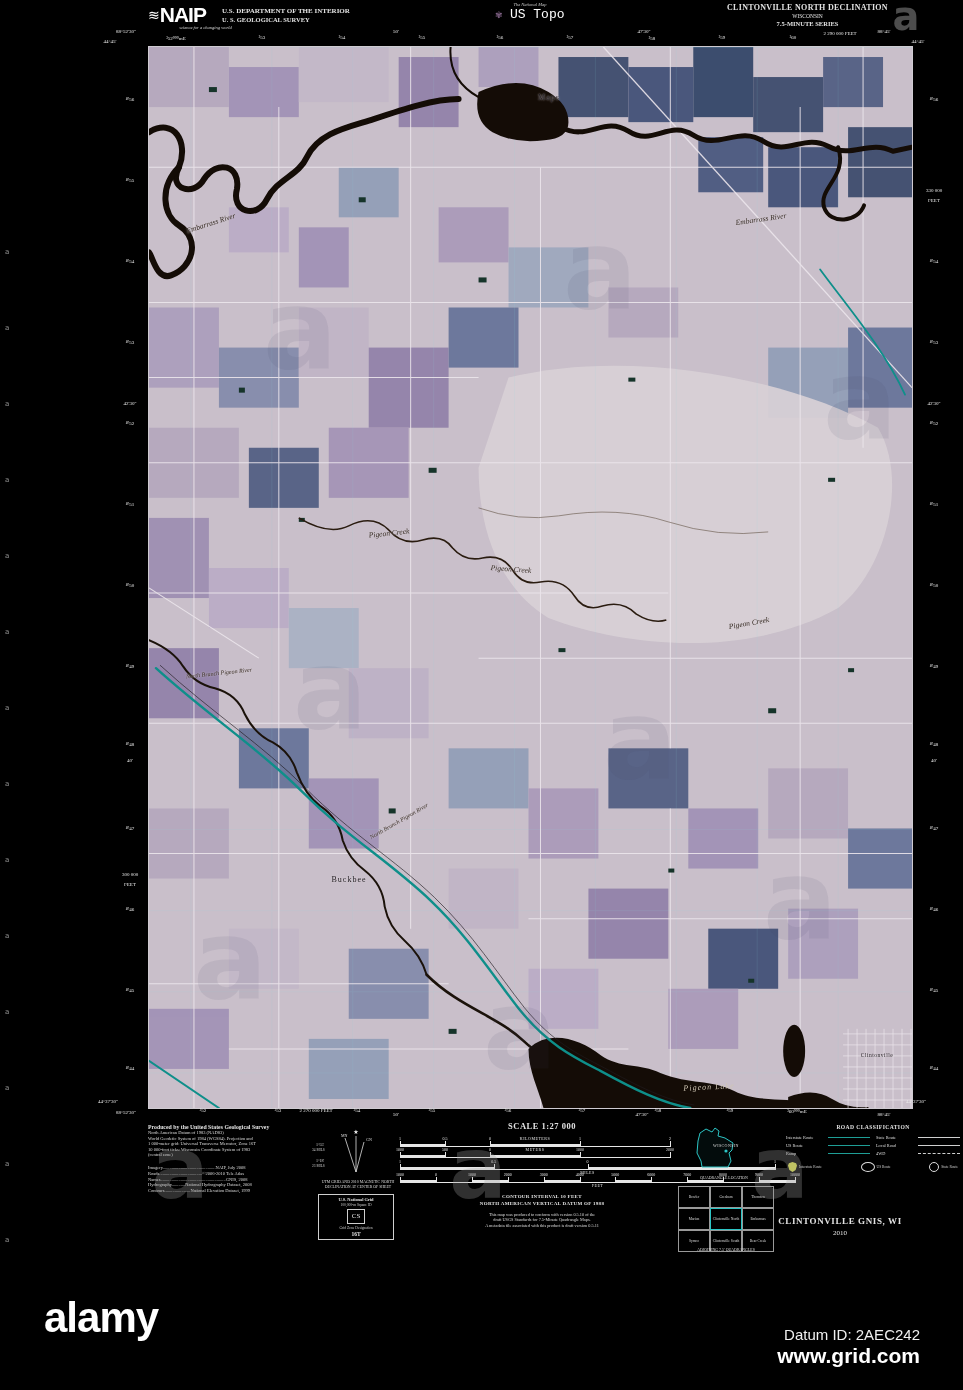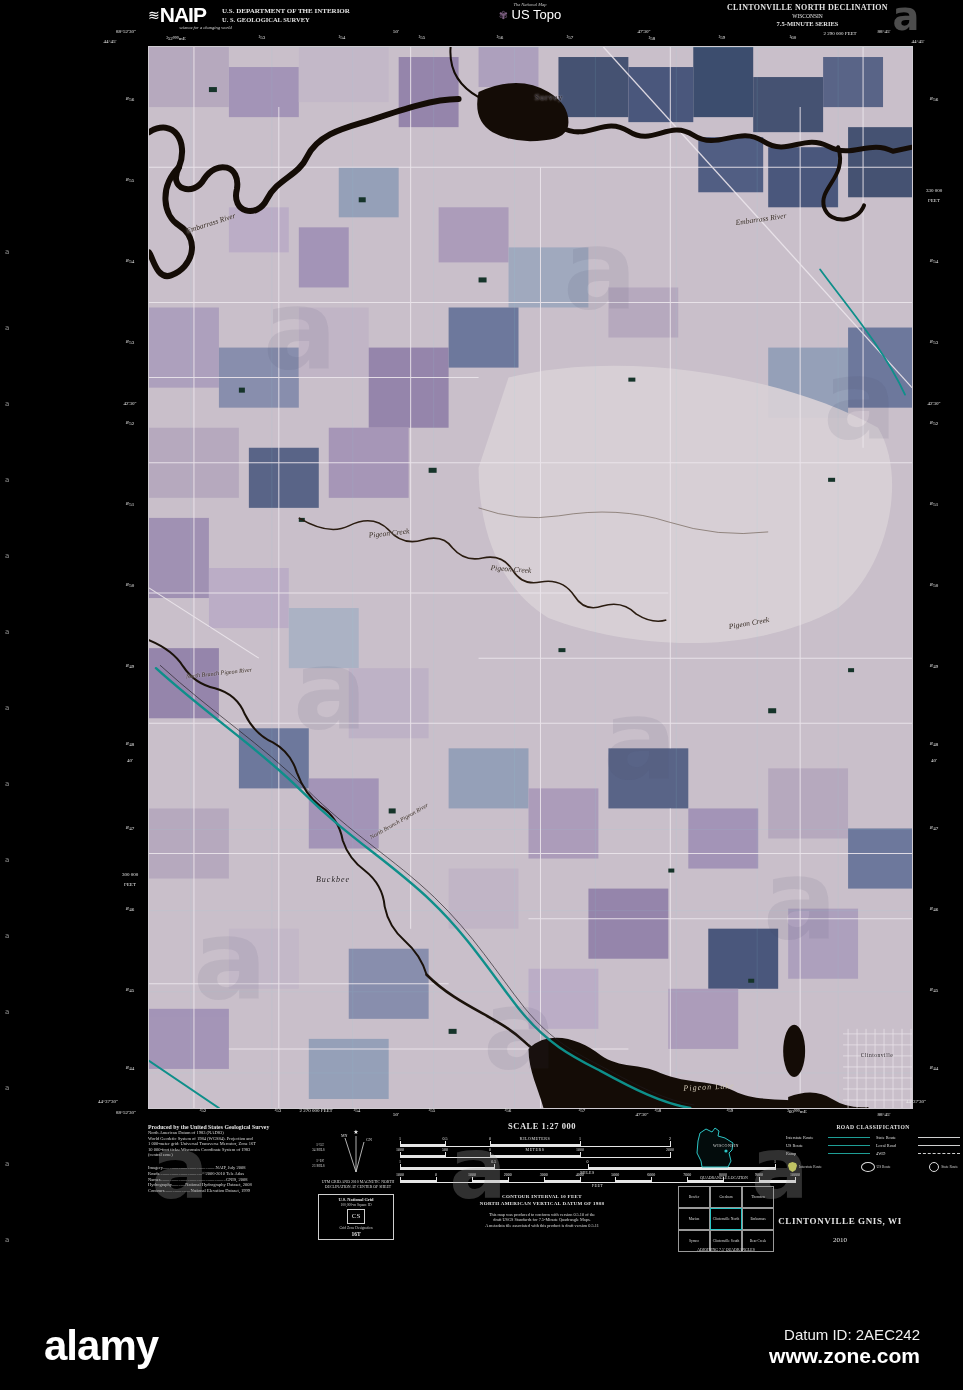--- a/index.html
+++ b/index.html
@@ -10,21 +10,21 @@
   
   .usgs{left:148px;top:3px;width:115px;}
   .usgs-wave{font-size:14px;color:#fff;vertical-align:2px;}
   .usgs-text{font-family:"Liberation Sans","DejaVu Sans",sans-serif;font-weight:bold;font-size:21px;color:#fff;letter-spacing:-1px;}
   .usgs-tag{font-size:4.5px;font-style:italic;color:#ddd;margin-top:-2px;text-align:center;}
   .dept{left:222px;top:7px;width:168px;}
   .dept-l1{font-size:7px;font-weight:bold;}
   .dept-l2{font-size:6.5px;font-weight:bold;margin-top:1px;}
   .natmap{left:488px;top:2px;width:84px;text-align:center;}
   .natmap-name{font-size:4.5px;font-style:italic;color:#ccc;}
-  .natmap-row{font-size:13px;color:#fff;font-family:Liberation Sans, sans-serif;}
+  .natmap-row{font-size:13px;color:#fff;font-family:Liberation Mono, monospace;}
   .natmap-icon{color:#7d5f82;font-size:11px;}
   .quadtitle{left:700px;top:3px;width:215px;text-align:center;}
   .qt1{font-size:8px;font-weight:bold;letter-spacing:.3px;}
   .qt2{font-size:5.5px;margin-top:1px;}
   .qt3{font-size:6.5px;font-weight:bold;margin-top:1px;}
 
   
   #map-frame{left:148px;top:46px;width:763px;height:1061px;border:1px solid #cfcbd1;background:#c9bfca;}
   #map-art{position:absolute;left:0;top:0;width:100%;height:100%;}
   #map-labels{position:absolute;left:0;top:0;width:100%;height:100%;}
@@ -90,29 +90,29 @@
   #rc-shields{display:flex;justify-content:space-between;margin-top:5px;padding:0 2px;}
   .shitem{display:flex;align-items:center;gap:2px;}
   .shicon{display:inline-block;}
   .sh-interstate{width:9px;height:10px;background:#cdd24a;clip-path:polygon(50% 0,90% 12%,100% 35%,85% 80%,50% 100%,15% 80%,0 35%,10% 12%);}
   .sh-oval{width:12px;height:8px;border:1px solid #ddd;border-radius:50%;}
   .sh-circle{width:8px;height:8px;border:1px solid #ddd;border-radius:50%;}
   .shlabel{font-size:3.6px;color:#ccc;white-space:nowrap;}
 
   .mapname{left:740px;top:1216px;width:200px;text-align:center;}
   .mn-name{font-size:9px;font-weight:bold;letter-spacing:.6px;}
-  .mn-year{font-size:7px;margin-top:10px;}
+  .mn-year{font-size:7px;margin-top:3px;}
 
   
   .wm{position:absolute;transform:translate(-50%,-50%);font-family:"DejaVu Sans","Liberation Sans",sans-serif;font-weight:bold;pointer-events:none;}
   .wm-map{font-size:110px;color:rgba(70,70,95,0.09);}
   .wm-footer{font-size:85px;color:rgba(160,160,160,0.30);}
   .wm-corner{font-size:40px;color:rgba(170,170,170,0.45);}
   .wm-strip{position:absolute;font-family:"DejaVu Sans",sans-serif;font-size:7px;color:rgba(255,255,255,0.55);}
-  .alamy-logo{left:44px;top:1322px;font-family:"Liberation Sans","DejaVu Sans",sans-serif;font-weight:bold;font-size:42px;color:#fff;letter-spacing:-1px;}
+  .alamy-logo{left:44px;top:1294px;font-family:"Liberation Sans","DejaVu Sans",sans-serif;font-weight:bold;font-size:42px;color:#fff;letter-spacing:-1px;}
   .alamy-id{right:43px;top:1326px;text-align:right;font-family:"Liberation Sans","DejaVu Sans",sans-serif;font-size:15px;color:#f0f0f0;}
   .alamy-url{right:43px;top:1344px;text-align:right;font-family:"Liberation Sans","DejaVu Sans",sans-serif;font-weight:bold;font-size:21px;color:#fff;}
 </style>
 </head>
 <body>
 
 <div id="page">
 
   <div class="abs usgs">
     <span class="usgs-wave">≋</span><span class="usgs-text">NAIP</span>
@@ -259,29 +259,29 @@
         <path d="M700,980v79M709,980v79M718,980v79M727,980v79M736,980v79M745,980v79M754,980v79M763,980v79"></path>
       </g>
       <g stroke="#0e8f8a" fill="none" stroke-linecap="round">
         <path stroke-width="2.4" d="M7,620 C60,668 110,700 152,742 C200,790 240,812 282,852 C320,888 345,928 372,962 C400,996 425,1008 452,1022 C485,1040 515,1055 542,1059"></path>
         <path stroke-width="1.8" d="M672,222 C700,260 735,300 757,347"></path>
         <path stroke-width="2" d="M0,1012 L70,1059"></path>
       </g>
       <path stroke="#201a20" stroke-width="0.8" opacity="0.8" fill="none" transform="translate(4,-3)" d="M7,620 C60,668 110,700 152,742 C200,790 240,812 282,852 C320,888 345,928 372,962 C400,996 425,1008 452,1022 C485,1040 515,1055 542,1059"></path>
     </svg>
     <div id="map-labels">
-        <span class="mlabel town" style="left: 400px; top: 50px; --r: 0deg;">Survey</span>
+        <span class="mlabel town" style="left: 400px; top: 50px; --r: 0deg;">Maps</span>
         <span class="mlabel water" style="left: 62px; top: 176px; --r: -18deg;">Embarrass River</span>
         <span class="mlabel water" style="left: 612px; top: 172px; --r: -8deg;">Embarrass River</span>
         <span class="mlabel water" style="left: 240px; top: 486px; --r: -6deg;">Pigeon Creek</span>
         <span class="mlabel water" style="left: 362px; top: 522px; --r: 4deg;">Pigeon Creek</span>
         <span class="mlabel water" style="left: 600px; top: 576px; --r: -10deg;">Pigeon Creek</span>
         <span class="mlabel water-sm" style="left: 70px; top: 626px; --r: -6deg;">North Branch Pigeon River</span>
         <span class="mlabel water-sm" style="left: 250px; top: 774px; --r: -30deg;">North Branch Pigeon River</span>
-        <span class="mlabel town" style="left: 184px; top: 832px; font-style: italic; --r: 0deg;">Buckbee</span>
+        <span class="mlabel town" style="left: 200px; top: 832px; --r: 0deg;">Buckbee</span>
         <span class="mlabel water-light" style="left: 560px; top: 1040px; --r: -3deg;">Pigeon Lake</span>
         <span class="mlabel town-sm" style="left: 728px; top: 1008px; --r: 0deg;">Clintonville</span>
       </div>
   </div>
 
   <div class="abs" id="edge-layer" style="left:0;top:0;width:963px;height:1390px;">
       <span class="tick" style="left: 126px; top: 29px;">88°52'30″</span>
       <span class="tick" style="left: 110px; top: 39px;">44°45'</span>
       <span class="tick" style="left: 176px; top: 35px;">³52⁰⁰⁰mE</span>
       <span class="tick" style="left: 262px; top: 35px;">³53</span>
@@ -588,15 +588,15 @@
       <span class="wm-strip" style="left: 5px; top: 780px;">a</span>
       <span class="wm-strip" style="left: 5px; top: 856px;">a</span>
       <span class="wm-strip" style="left: 5px; top: 932px;">a</span>
       <span class="wm-strip" style="left: 5px; top: 1008px;">a</span>
       <span class="wm-strip" style="left: 5px; top: 1084px;">a</span>
       <span class="wm-strip" style="left: 5px; top: 1160px;">a</span>
       <span class="wm-strip" style="left: 5px; top: 1236px;">a</span>
     </div>
   <div class="abs alamy-logo">alamy</div>
   <div class="abs alamy-id">Datum ID: 2AEC242</div>
-  <div class="abs alamy-url">www.zone.com</div>
+  <div class="abs alamy-url">www.grid.com</div>
 
 </div>
 
 </body></html>

